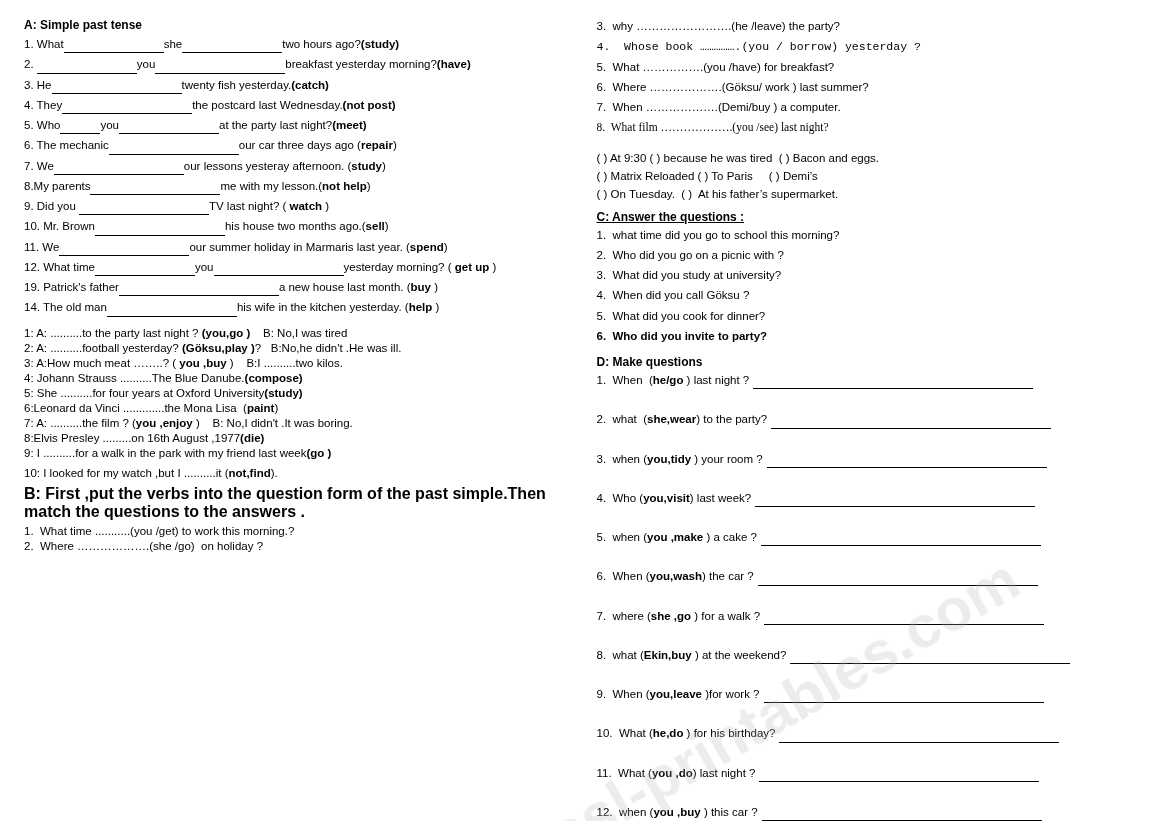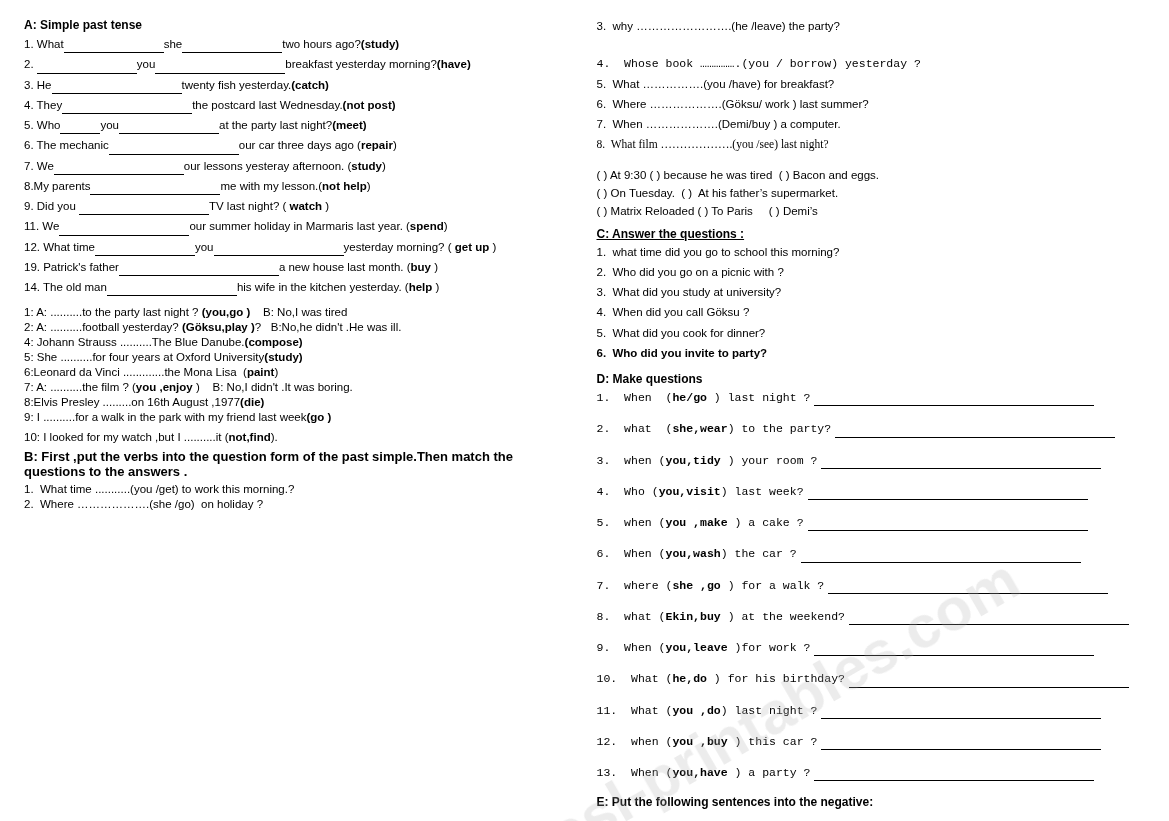--- a/index.html
+++ b/index.html
@@ -74,23 +74,22 @@
       font-size: 12px;
       margin-top: 4px;
       margin-bottom: 3px;
     }
     .section-e-title {
       font-size: 12px;
       margin-top: 6px;
       margin-bottom: 9px;
     }
     .make-q-list li {
-      margin-bottom: 14px;
+      margin-bottom: 22px;
       line-height: 1.5;
-      font-family: Liberation Mono, monospace;
     }
     .sentence-list li {
       margin-bottom: 8px;
       line-height: 1.5;
     }
     .watermark {
       position: fixed;
       bottom: 80px;
       right: 120px;
       font-size: 60px;
@@ -130,66 +129,70 @@
       <li>
         <span>7. We</span><span class="blank blank-lg"></span><span>our lessons yesteray afternoon. (<b>study</b>)</span>
       </li>
       <li>
         <span>8.My parents</span><span class="blank blank-lg"></span><span>me with my lesson.(<b>not help</b>)</span>
       </li>
       <li>
         <span>9. Did you </span><span class="blank blank-lg"></span><span>TV last night? ( <b>watch</b> )</span>
       </li>
       <li>
+        <span>10. Mr. Brown</span><span class="blank blank-lg"></span><span>his house two months ago.(<b>sell</b>)</span>
+      </li>
+      <li>
         <span>11. We</span><span class="blank blank-lg"></span><span>our summer holiday in Marmaris last year. (<b>spend</b>)</span>
       </li>
       <li>
         <span>12. What time</span><span class="blank blank-md"></span><span>you</span><span class="blank blank-lg"></span><span>yesterday morning? ( <b>get up</b> )</span>
       </li>
       <li>
         <span>19. Patrick's father</span><span class="blank blank-xl"></span><span>a new house last month. (<b>buy</b> )</span>
       </li>
       <li>
         <span>14. The old man</span><span class="blank blank-lg"></span><span>his wife in the kitchen yesterday. (<b>help</b> )</span>
       </li>
     </ol>
 
     <div style="margin-bottom:6px;">
       <p style="margin-bottom:3px;">1: A: ..........to the party last night ? <b>(you,go )</b>&nbsp;&nbsp;&nbsp; B: No,I was tired</p>
       <p style="margin-bottom:3px;">2: A: ..........football yesterday? <b>(Göksu,play )</b>?&nbsp;&nbsp; B:No,he didn't .He was ill.</p>
+      <p style="margin-bottom:3px;">3: A:How much meat ……..? ( <b>you ,buy</b> )&nbsp;&nbsp;&nbsp; B:I ..........two kilos.</p>
       <p style="margin-bottom:3px;">4: Johann Strauss ..........The Blue Danube.<b>(compose)</b></p>
       <p style="margin-bottom:3px;">5: She ..........for four years at Oxford University<b>(study)</b></p>
       <p style="margin-bottom:3px;">6:Leonard da Vinci .............the Mona Lisa &nbsp;(<b>paint</b>)</p>
       <p style="margin-bottom:3px;">7: A: ..........the film ? (<b>you ,enjoy</b> )&nbsp;&nbsp;&nbsp; B: No,I didn't .It was boring.</p>
       <p style="margin-bottom:3px;">8:Elvis Presley .........on 16th August ,1977<b>(die)</b></p>
       <p style="margin-bottom:3px;">9: I ..........for a walk in the park with my friend last week<b>(go )</b></p>
       <p style="margin-bottom:3px;margin-top:8px;">10: I looked for my watch ,but I ..........it (<b>not,find</b>).</p>
     </div>
 
     <div style="margin-bottom:6px;">
-      <p class="bold" style="font-size:13px; margin-bottom:4px;">B: First ,put the verbs into the question form of the past simple.Then match the questions to the answers .</p>
+      <p class="bold" style="font-size:16px; margin-bottom:4px;">B: First ,put the verbs into the question form of the past simple.Then match the questions to the answers .</p>
       <p style="margin-bottom:3px;">1.&nbsp; What time ...........(you /get) to work this morning.?</p>
       <p style="margin-bottom:3px;">2.&nbsp; Where ……………….(she /go)&nbsp; on holiday ?</p>
     </div>
   </div>
 
   <div class="right-col">
     <ul class="exercise-list" style="margin-top:0; padding-top:0;">
-      <li style="margin-bottom:20px;">3.&nbsp; why …………………….(he /leave) the party?</li>
+      <li style="margin-bottom:3px;">3.&nbsp; why …………………….(he /leave) the party?</li>
       <li style="margin-bottom:3px;font-family:Liberation Mono, monospace;">4.&nbsp; Whose book …………….(you / borrow) yesterday ?</li>
       <li style="margin-bottom:3px;">5.&nbsp; What …………….(you /have) for breakfast?</li>
       <li style="margin-bottom:3px;">6.&nbsp; Where ……………….(Göksu/ work ) last summer?</li>
       <li style="margin-bottom:3px;">7.&nbsp; When ……………….(Demi/buy ) a computer.</li>
       <li style="margin-bottom:12px;font-family:Liberation Serif, serif;">8.&nbsp; What film ……………….(you /see) last night?</li>
     </ul>
 
     <div style="margin-bottom:6px; line-height:1.6;">
       <p>( ) At 9:30 ( ) because he was tired&nbsp; ( ) Bacon and eggs.</p>
+      <p>( ) Matrix Reloaded ( ) To Paris&nbsp;&nbsp;&nbsp;&nbsp; ( ) Demi’s</p>
       <p>( ) On Tuesday.&nbsp; ( )&nbsp; At his father’s supermarket.</p>
-      <p>( ) Matrix Reloaded ( ) To Paris&nbsp;&nbsp;&nbsp;&nbsp; ( ) Demi’s</p>
     </div>
 
     <div class="section-c-title">C: Answer the questions :</div>
     <ol class="exercise-list">
       <li style="margin-bottom:3px;">1.&nbsp; what time did you go to school this morning?</li>
       <li style="margin-bottom:3px;">2.&nbsp; Who did you go on a picnic with ?</li>
       <li style="margin-bottom:3px;">3.&nbsp; What did you study at university?</li>
       <li style="margin-bottom:3px;">4.&nbsp; When did you call Göksu ?</li>
       <li style="margin-bottom:3px;">5.&nbsp; What did you cook for dinner?</li>
       <li style="margin-bottom:3px;"><b>6.&nbsp; Who did you invite to party?</b></li>

